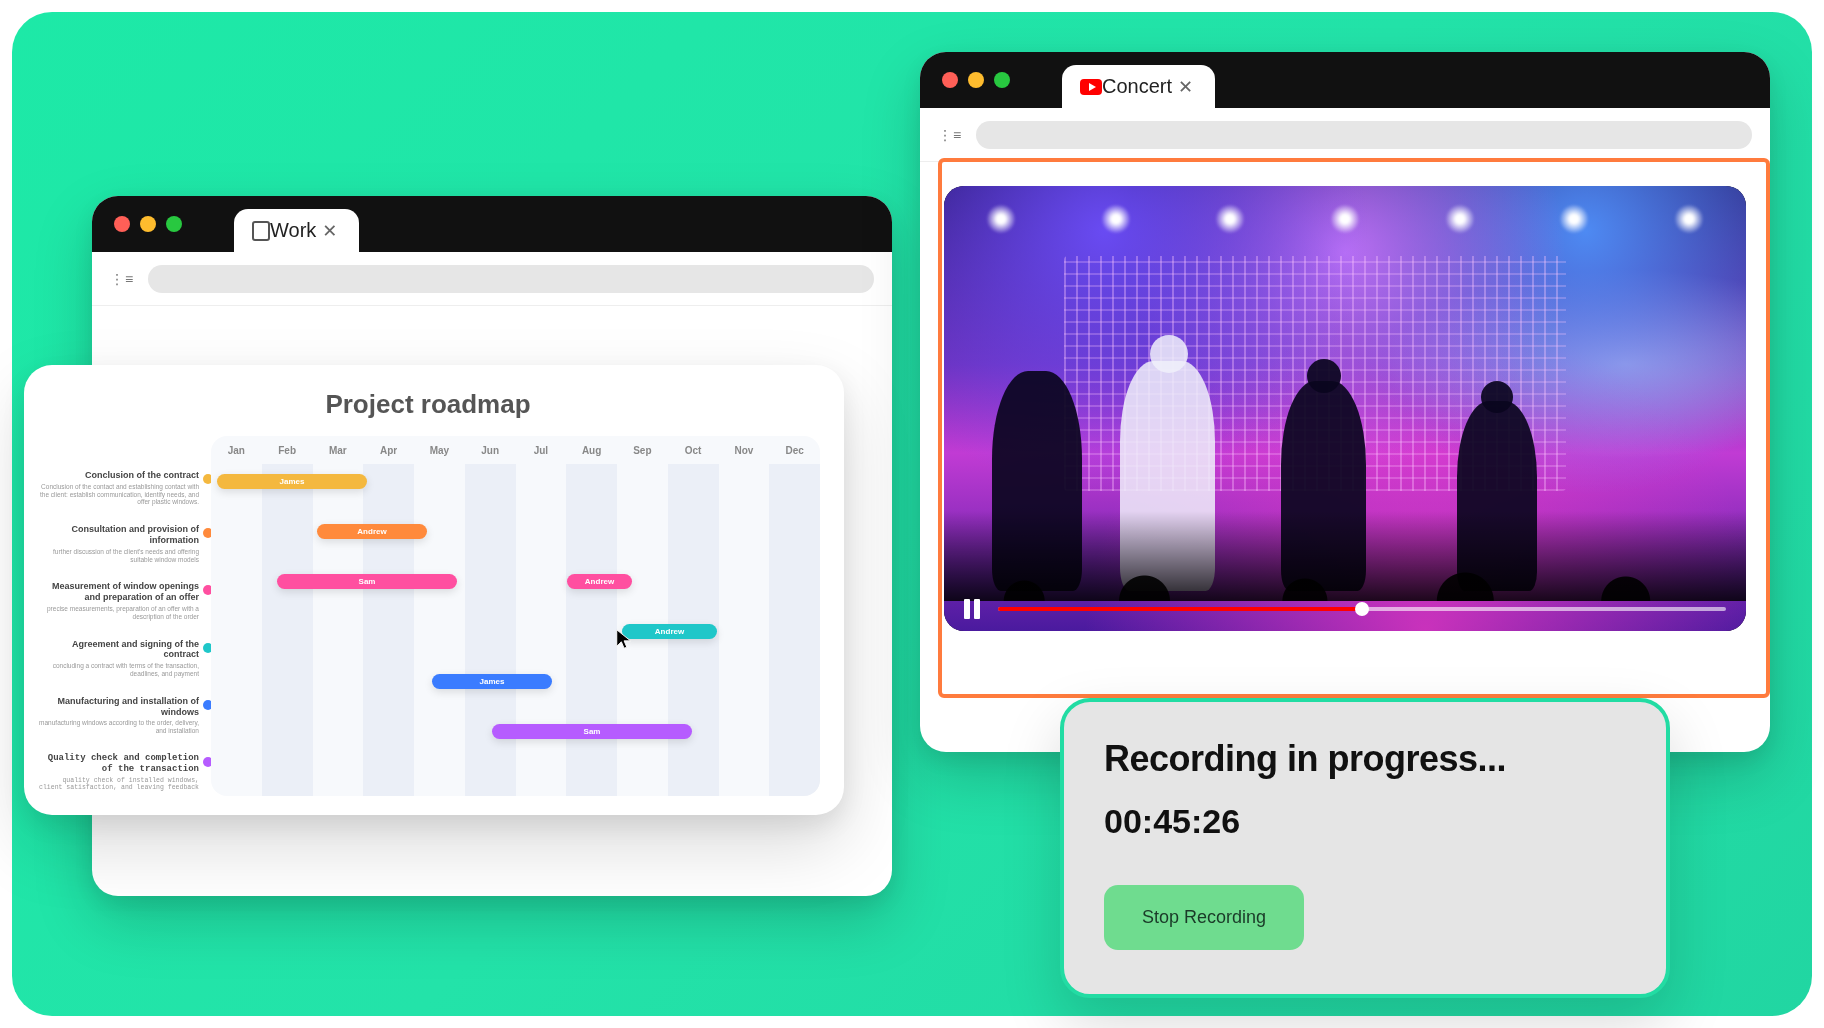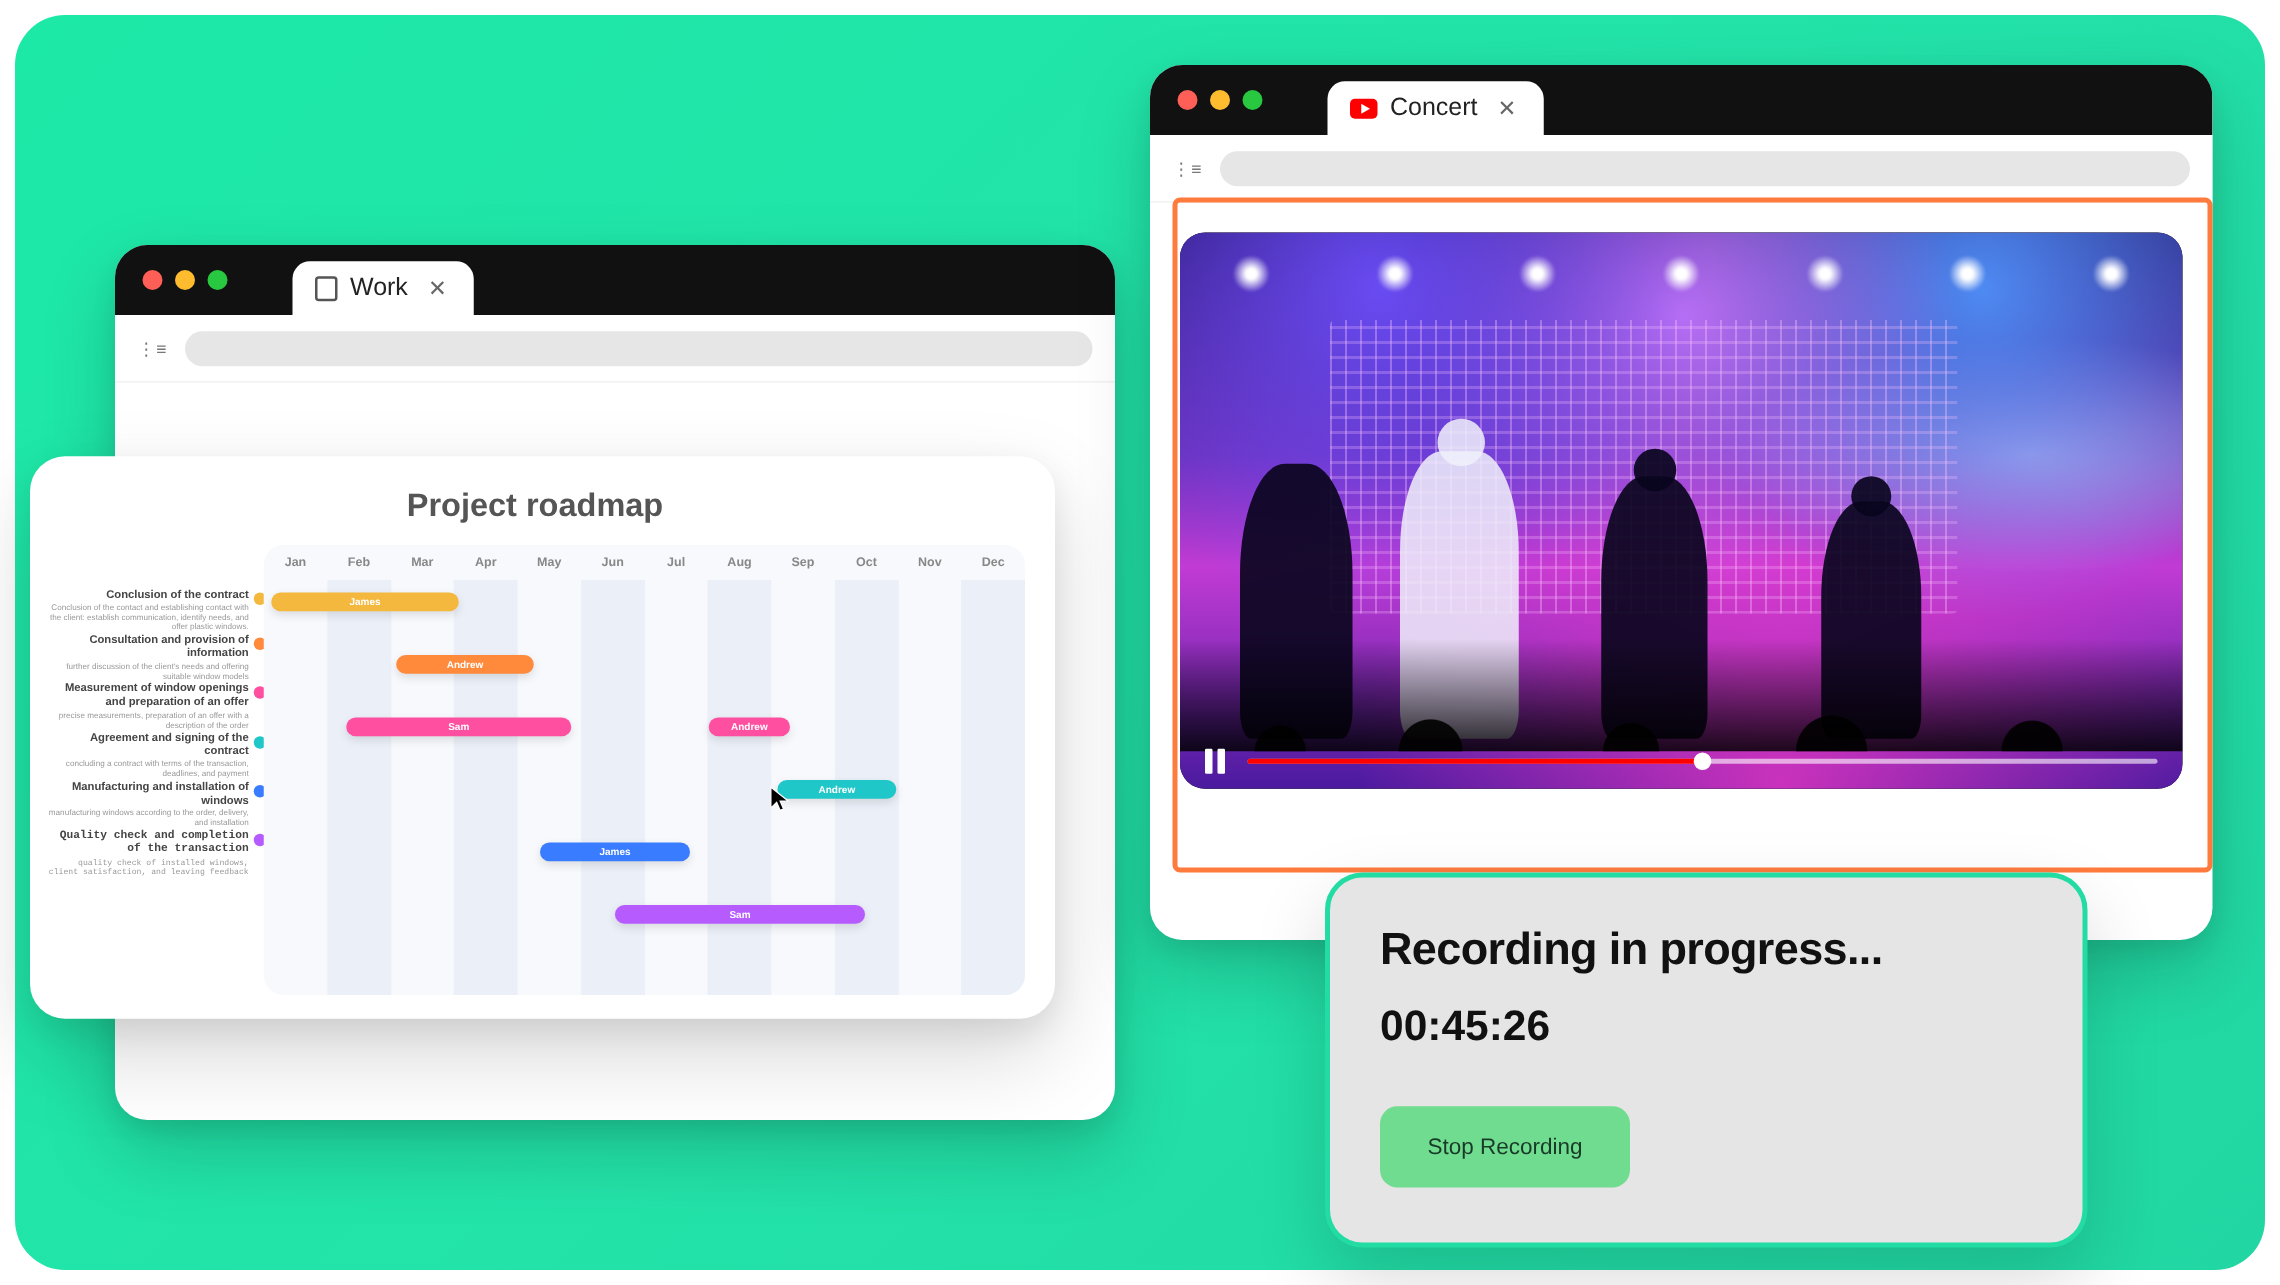--- a/index.html
+++ b/index.html
@@ -40,21 +40,21 @@
   }
   .dot { width: 16px; height: 16px; border-radius: 50%; }
   .red { background: #ff5f57; }
   .yellow { background: #febc2e; }
   .green { background: #28c840; }
   .tab {
     margin-left: 120px;
     background: #fff;
     border-radius: 14px 14px 0 0;
     padding: 10px 22px 10px 18px;
-    display: flex; align-items: center; gap: 10px;
+    display: flex; align-items: center; gap: 0;
     font-size: 20px; font-weight: 500; color: #222;
     position: relative;
   }
   .tab .close { font-size: 18px; color: #666; margin-left: 6px; }
   .toolbar {
     height: 54px;
     background: #fff;
     border-bottom: 1px solid #eee;
     display: flex; align-items: center;
     padding: 0 18px; gap: 14px;
@@ -85,20 +85,21 @@
     margin-bottom: 16px;
   }
   .gantt-wrap {
     display: flex;
     height: 360px;
   }
   .task-labels {
     width: 175px;
     padding-right: 12px;
     display: flex; flex-direction: column;
+    gap: 18px;
     padding-top: 34px;
   }
   .task-label { text-align: right; }
   .task-label .t-title { font-size: 9px; font-weight: 700; color: #444; line-height: 1.2; }
   .task-label .t-desc { font-size: 6.5px; color: #999; line-height: 1.2; margin-top: 2px;}
   .task-dot {
     width: 10px; height: 10px; border-radius: 50%;
     position: absolute;
   }
   .gantt-grid {

